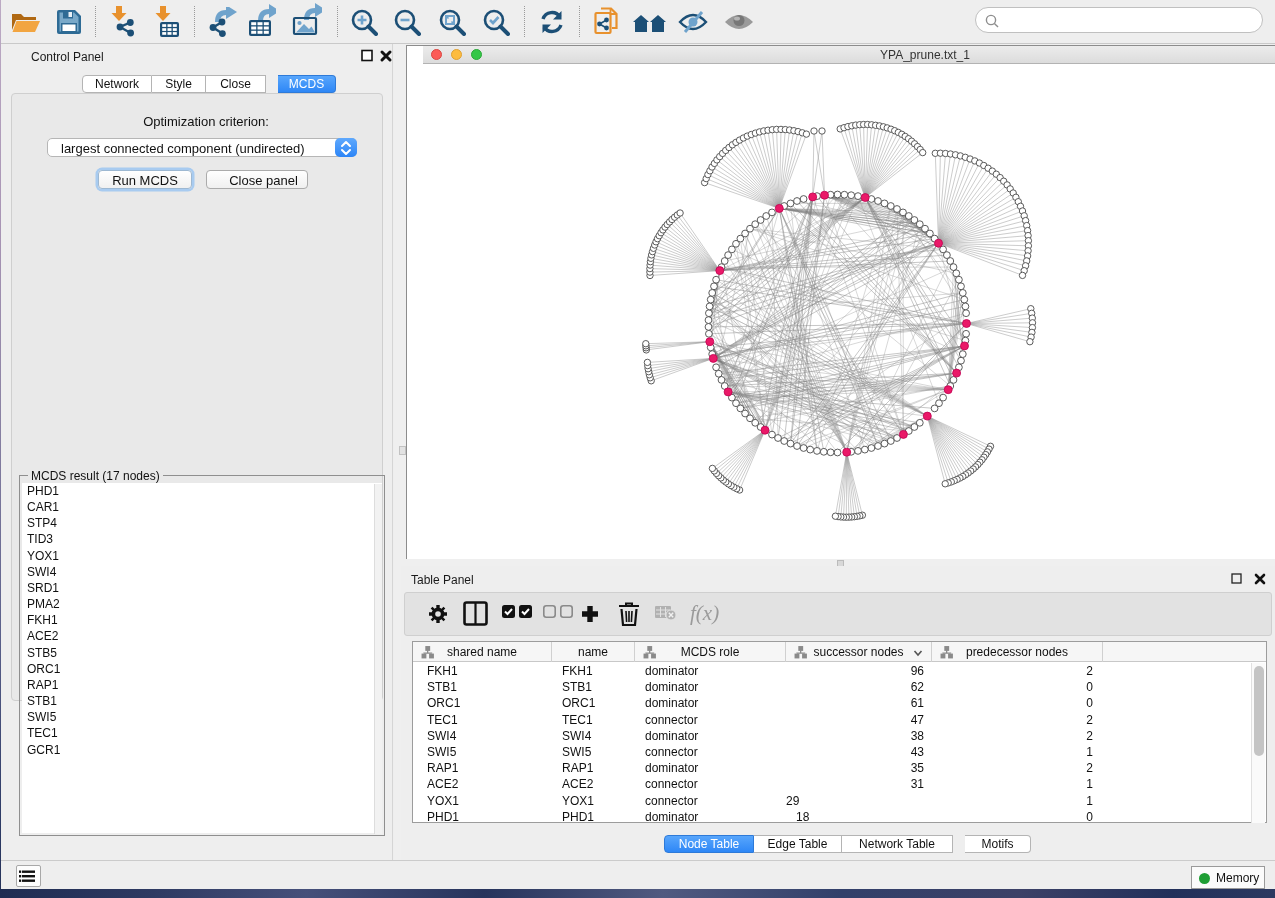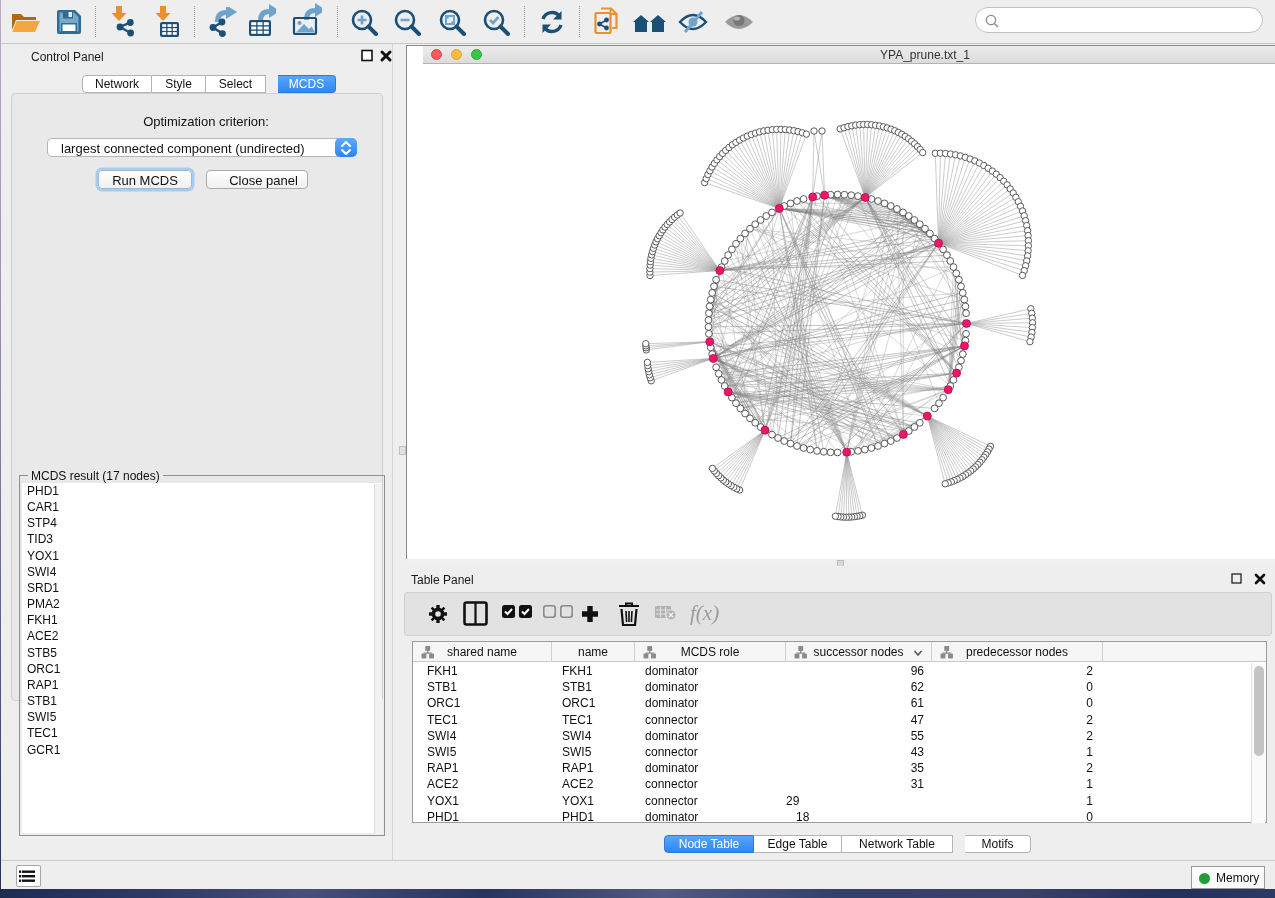--- a/index.html
+++ b/index.html
@@ -197,21 +197,21 @@
     </div>
   <div id="cpanel">
     <div id="cpTitle">Control Panel</div>
     <div id="cpIcons"><svg width="32" height="14" viewBox="0 0 32 14">
 <rect x="1" y="1.5" width="10" height="10" fill="#fff" stroke="#111" stroke-width="1.6"></rect>
 <path d="M21 3 L29 11 M29 3 L21 11" stroke="#111" stroke-width="3" stroke-linecap="round"></path>
         </svg></div>
     <div class="tabbar" id="cpTabs">
       <div class="tab first" style="width:70px">Network</div>
         <div class="tab" style="width:54px">Style</div>
-        <div class="tab" style="width:60px">Select</div>
+        <div class="tab" style="width:60px">Close</div>
         <div class="tab sel last" style="width:58px">MCDS</div>
     </div>
     <div id="cpContent">
       <div id="optLabel">Optimization criterion:</div>
       <div id="dropdown">largest connected component (undirected)<div id="ddBtn">
             <svg width="22" height="20" viewBox="0 0 22 20" style="position:absolute;left:0;top:0">
 <path d="M7 8 L11 4 L15 8" fill="none" stroke="#fff" stroke-width="2" stroke-linecap="round" stroke-linejoin="round"></path>
 <path d="M7 12 L11 16 L15 12" fill="none" stroke="#fff" stroke-width="2" stroke-linecap="round" stroke-linejoin="round"></path>
             </svg>
           </div></div>
@@ -649,21 +649,21 @@
 <span class="td" style="left:14px">TEC1</span>
               <span class="td" style="left:149px">TEC1</span>
 <span class="td" style="left:232px">connector</span>
 <span class="td" style="left:373px;width:138px;text-align:right">47</span>
 <span class="td" style="left:519px;width:161px;text-align:right">2</span>
             </div>
             <div class="tr" style="top:64.8px">
 <span class="td" style="left:14px">SWI4</span>
               <span class="td" style="left:149px">SWI4</span>
 <span class="td" style="left:232px">dominator</span>
-<span class="td" style="left:373px;width:138px;text-align:right">55</span>
+<span class="td" style="left:373px;width:138px;text-align:right">38</span>
 <span class="td" style="left:519px;width:161px;text-align:right">2</span>
             </div>
             <div class="tr" style="top:81.0px">
 <span class="td" style="left:14px">SWI5</span>
               <span class="td" style="left:149px">SWI5</span>
 <span class="td" style="left:232px">connector</span>
 <span class="td" style="left:373px;width:138px;text-align:right">43</span>
 <span class="td" style="left:519px;width:161px;text-align:right">1</span>
             </div>
             <div class="tr" style="top:97.2px">

